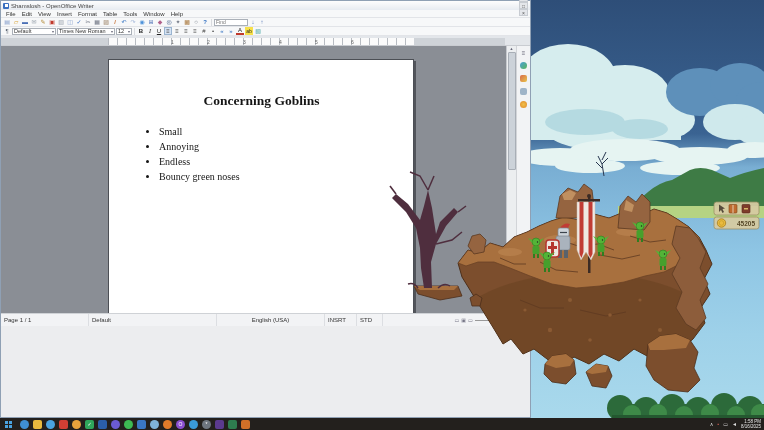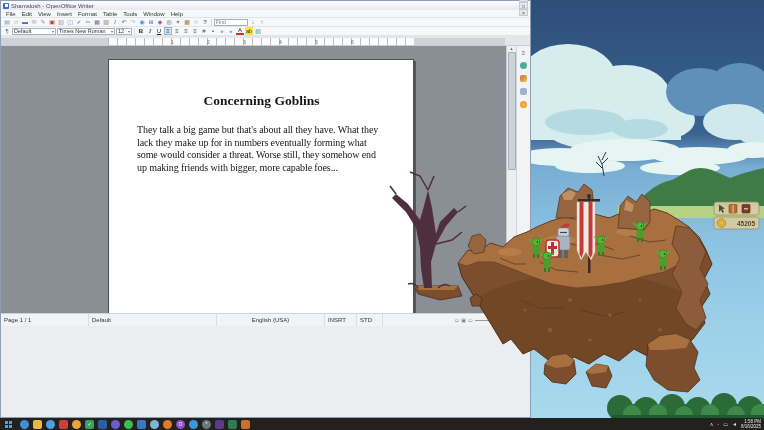--- a/index.html
+++ b/index.html
@@ -160,21 +160,27 @@
         <span>
           
         <span class="ruler-num" style="left:170px">1</span><span class="ruler-num" style="left:206px">2</span><span class="ruler-num" style="left:242px">3</span><span class="ruler-num" style="left:278px">4</span><span class="ruler-num" style="left:314px">5</span><span class="ruler-num" style="left:350px">6</span></span>
       </div>
     </div>
 
     <div class="docarea">
       <div class="page">
         <div class="pagein">
           <div class="doc-title">Concerning Goblins</div>
-          <p class="doc-p">They talk a big game but that's about all they have. What they lack they make up for in numbers eventually forming what some would consider a threat. Worse still, they somehow end up making friends with bigger, more capable foes...</p>
+          <ul class="doc-ul">
+
+          <li>Small</li>
+              <li>Annoying</li>
+              <li>Endless</li>
+              <li>Bouncy green noses</li>
+            </ul>
         </div>
       </div>
       <div class="vscroll">
         <span class="vs-arrow">▲</span>
         <span class="vs-thumb"></span>
       </div>
       <div class="sidestrip">
 
       <span class="sico" style="color:#667">≡</span>
           <span class="sico" style="background:linear-gradient(135deg,#4a9fd8,#59b55a);border-radius:50%"></span>

